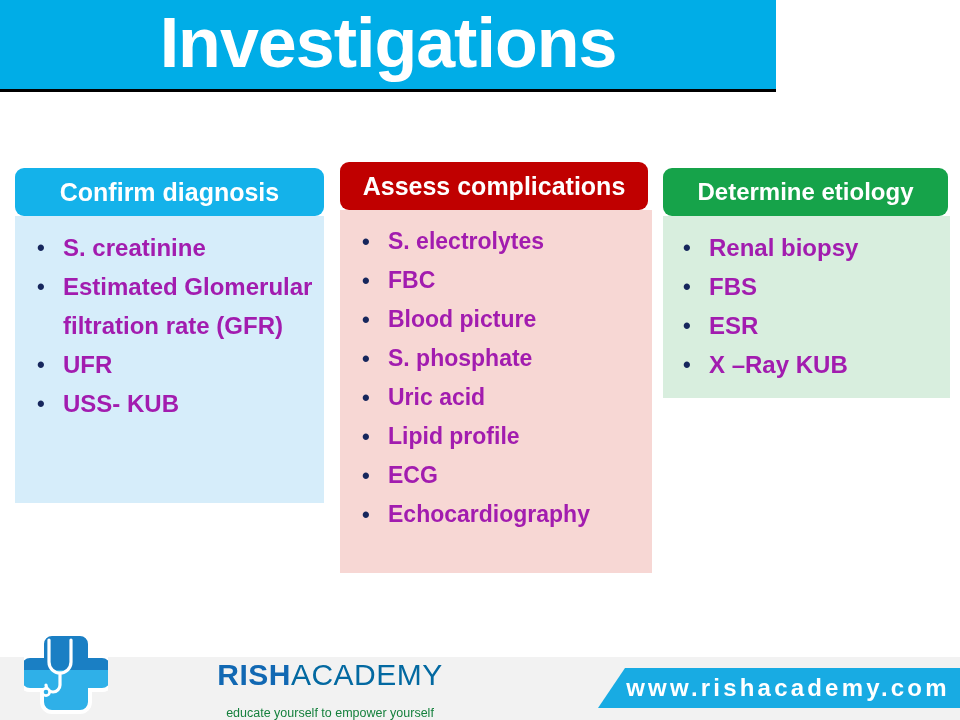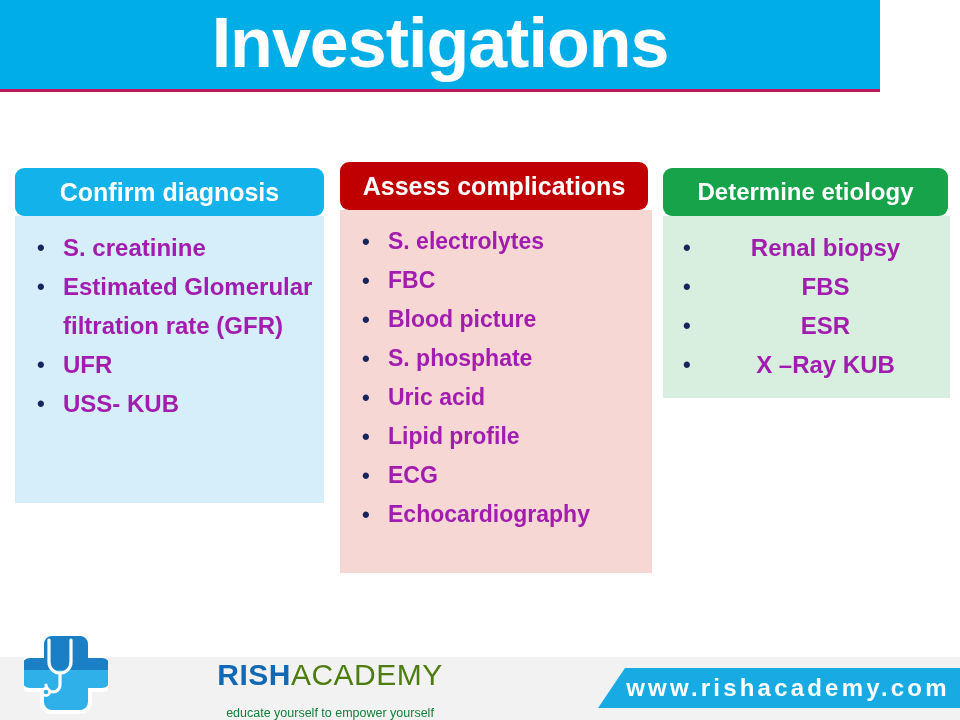--- a/index.html
+++ b/index.html
@@ -13,24 +13,24 @@
     font-family: "Liberation Sans", sans-serif;
     overflow: hidden;
     position: relative;
   }
 
   
   .title-banner {
     position: absolute;
     left: 0;
     top: 0;
-    width: 880px;
+    width: 776px;
     height: 92px;
     background: #00ade7;
-    border-bottom: 3px solid #be185d;
+    border-bottom: 3px solid #000000;
     box-sizing: border-box;
     display: flex;
     align-items: center;
     justify-content: center;
   }
   .title-text {
     color: #ffffff;
     font-size: 70px;
     font-weight: bold;
     letter-spacing: -1px;
@@ -91,21 +91,21 @@
   
   #col-assess             { left: 340px; top: 162px; width: 308px; }
   #col-assess .col-head   { background: #c00000; width: 308px; }
   #col-assess .col-body   { background: #f7d7d4; width: 312px; min-height: 363px; }
   #col-assess ul.items li { font-size: 23px; line-height: 39px; }
 
   
   #col-etio               { left: 663px; top: 168px; width: 285px; }
   #col-etio .col-head     { background: #16a34a; width: 285px; font-size: 24px; }
   #col-etio .col-body     { background: #d8eede; width: 287px; min-height: 168px; }
-  #col-etio ul.items li   { padding-left: 38px; text-align: center; }
+  #col-etio ul.items li   { padding-left: 38px; }
   #col-etio ul.items li::before { left: 12px; }
 
   
   .footer-band {
     position: absolute;
     left: 0;
     top: 657px;
     width: 960px;
     height: 63px;
     background: #f2f2f2;
@@ -124,21 +124,21 @@
     width: 250px;
     text-align: center;
   }
   .brand-name {
     font-size: 30px;
     letter-spacing: 0.5px;
     line-height: 34px;
     white-space: nowrap;
   }
   .brand-name .b1 { color: #1168b3; font-weight: bold; }
-  .brand-name .b2 { color: #4d7c0f; font-weight: normal; }
+  .brand-name .b2 { color: #0369a1; font-weight: normal; }
   .brand-tag {
     font-size: 12.5px;
     color: #15803d;
     line-height: 18px;
     margin-top: 12px;
     white-space: nowrap;
   }
   .url-banner {
     position: absolute;
     left: 598px;

